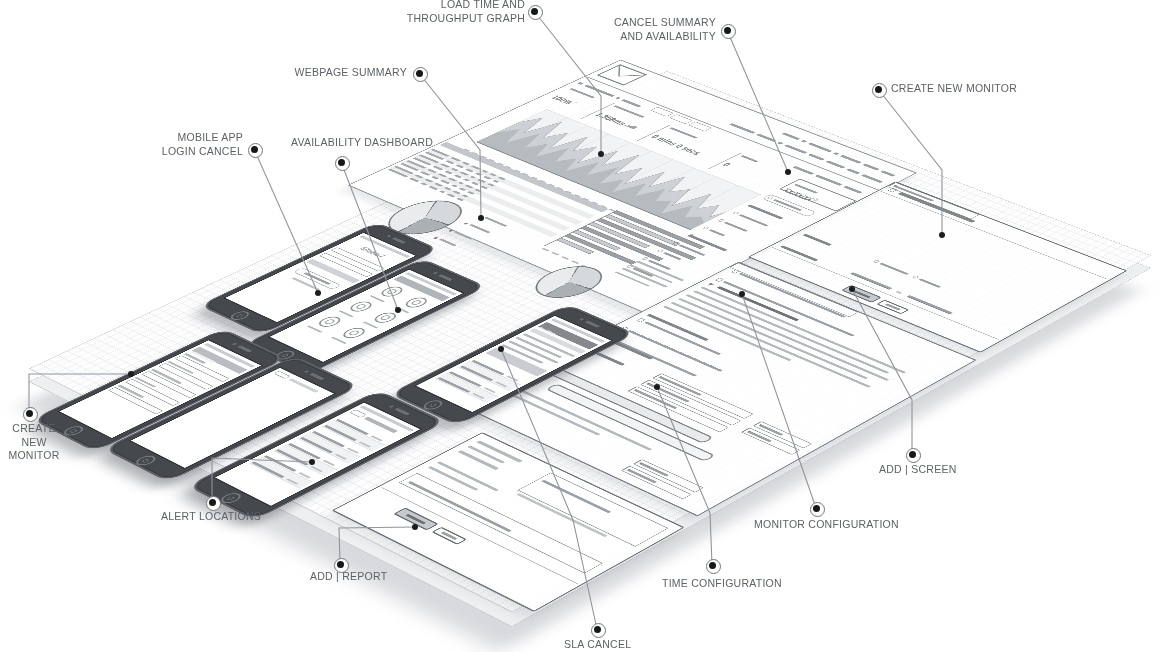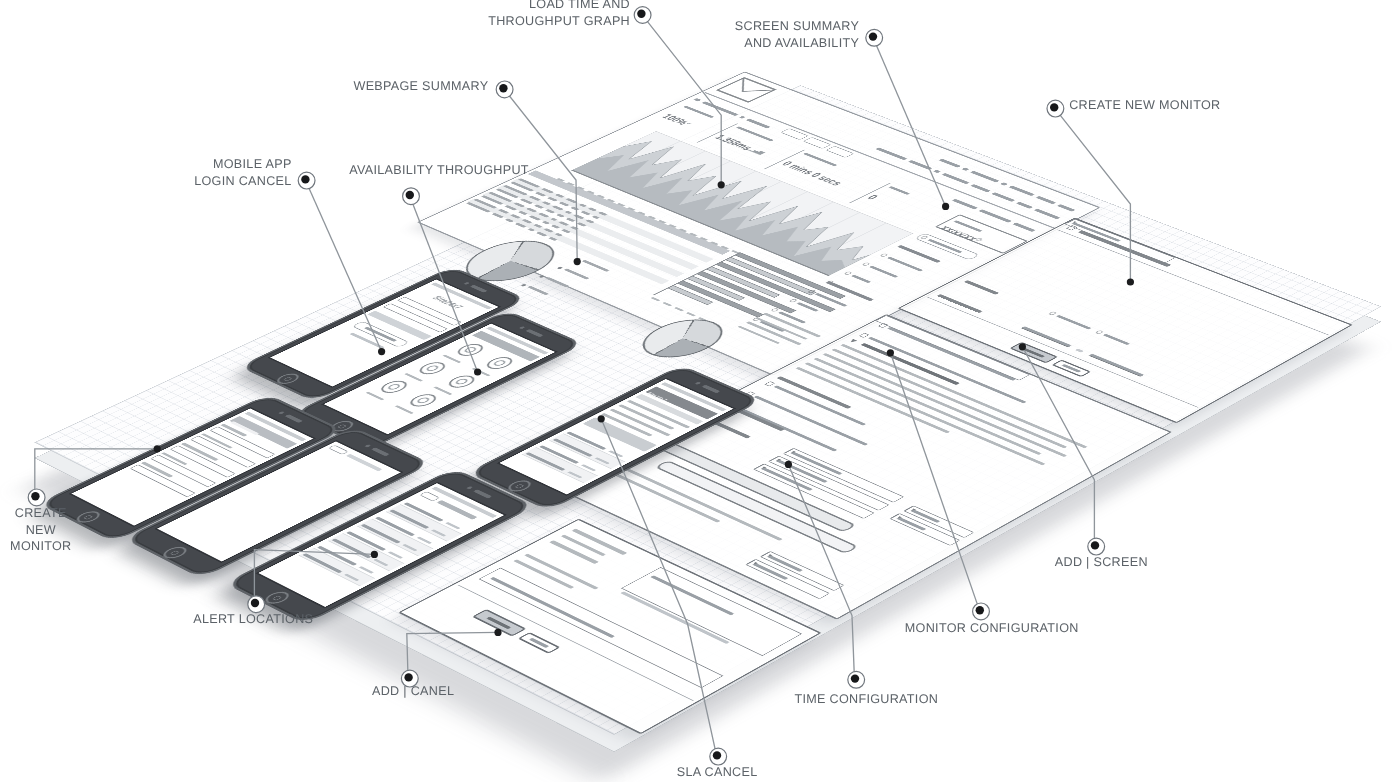--- a/index.html
+++ b/index.html
@@ -474,45 +474,45 @@
         <circle cx="657" cy="387" r="3"></circle>
         <circle cx="742" cy="294" r="3"></circle>
       <circle cx="852" cy="289" r="3"></circle>
     </g>
   </svg>
 
   <div class="callout" style="right:635px;top:-2px;text-align:right">LOAD TIME AND
 THROUGHPUT GRAPH</div>
   <div class="cdot" style="left:527.5px;top:4.5px"></div>
 
-  <div class="callout" style="right:444px;top:16px;text-align:right">SCREEN SUMMARY
+  <div class="callout" style="right:444px;top:16px;text-align:right">CANCEL SUMMARY
 AND AVAILABILITY</div>
   <div class="cdot" style="left:720.5px;top:23.5px"></div>
 
   <div class="callout" style="right:753px;top:66px;text-align:center">WEBPAGE SUMMARY</div>
   <div class="cdot" style="left:412.5px;top:66.5px"></div>
 
   <div class="callout" style="left:891px;top:82px">CREATE NEW MONITOR</div>
   <div class="cdot" style="left:871.5px;top:82.5px"></div>
 
   <div class="callout" style="right:917px;top:131px;text-align:right">MOBILE APP
 LOGIN CANCEL</div>
   <div class="cdot" style="left:247.5px;top:142.5px"></div>
 
-  <div class="callout" style="left:291px;top:136px">AVAILABILITY THROUGHPUT</div>
+  <div class="callout" style="left:291px;top:136px">AVAILABILITY DASHBOARD</div>
   <div class="cdot" style="left:334.5px;top:155.5px"></div>
 
   <div class="callout" style="left:0px;top:422px;width:68px;text-align:center">CREATE NEW
 MONITOR</div>
   <div class="cdot" style="left:22.5px;top:406.5px"></div>
 
   <div class="callout" style="left:161px;top:510px">ALERT LOCATIONS</div>
   <div class="cdot" style="left:205.5px;top:495.5px"></div>
 
-  <div class="callout" style="left:310px;top:570px">ADD | CANEL</div>
+  <div class="callout" style="left:310px;top:570px">ADD | REPORT</div>
   <div class="cdot" style="left:333.5px;top:557.5px"></div>
 
   <div class="callout" style="left:564px;top:638px">SLA CANCEL</div>
   <div class="cdot" style="left:590.5px;top:622.5px"></div>
 
   <div class="callout" style="left:662px;top:577px">TIME CONFIGURATION</div>
   <div class="cdot" style="left:705.5px;top:558.5px"></div>
 
   <div class="callout" style="left:754px;top:518px">MONITOR CONFIGURATION</div>
   <div class="cdot" style="left:809.5px;top:501.5px"></div>

